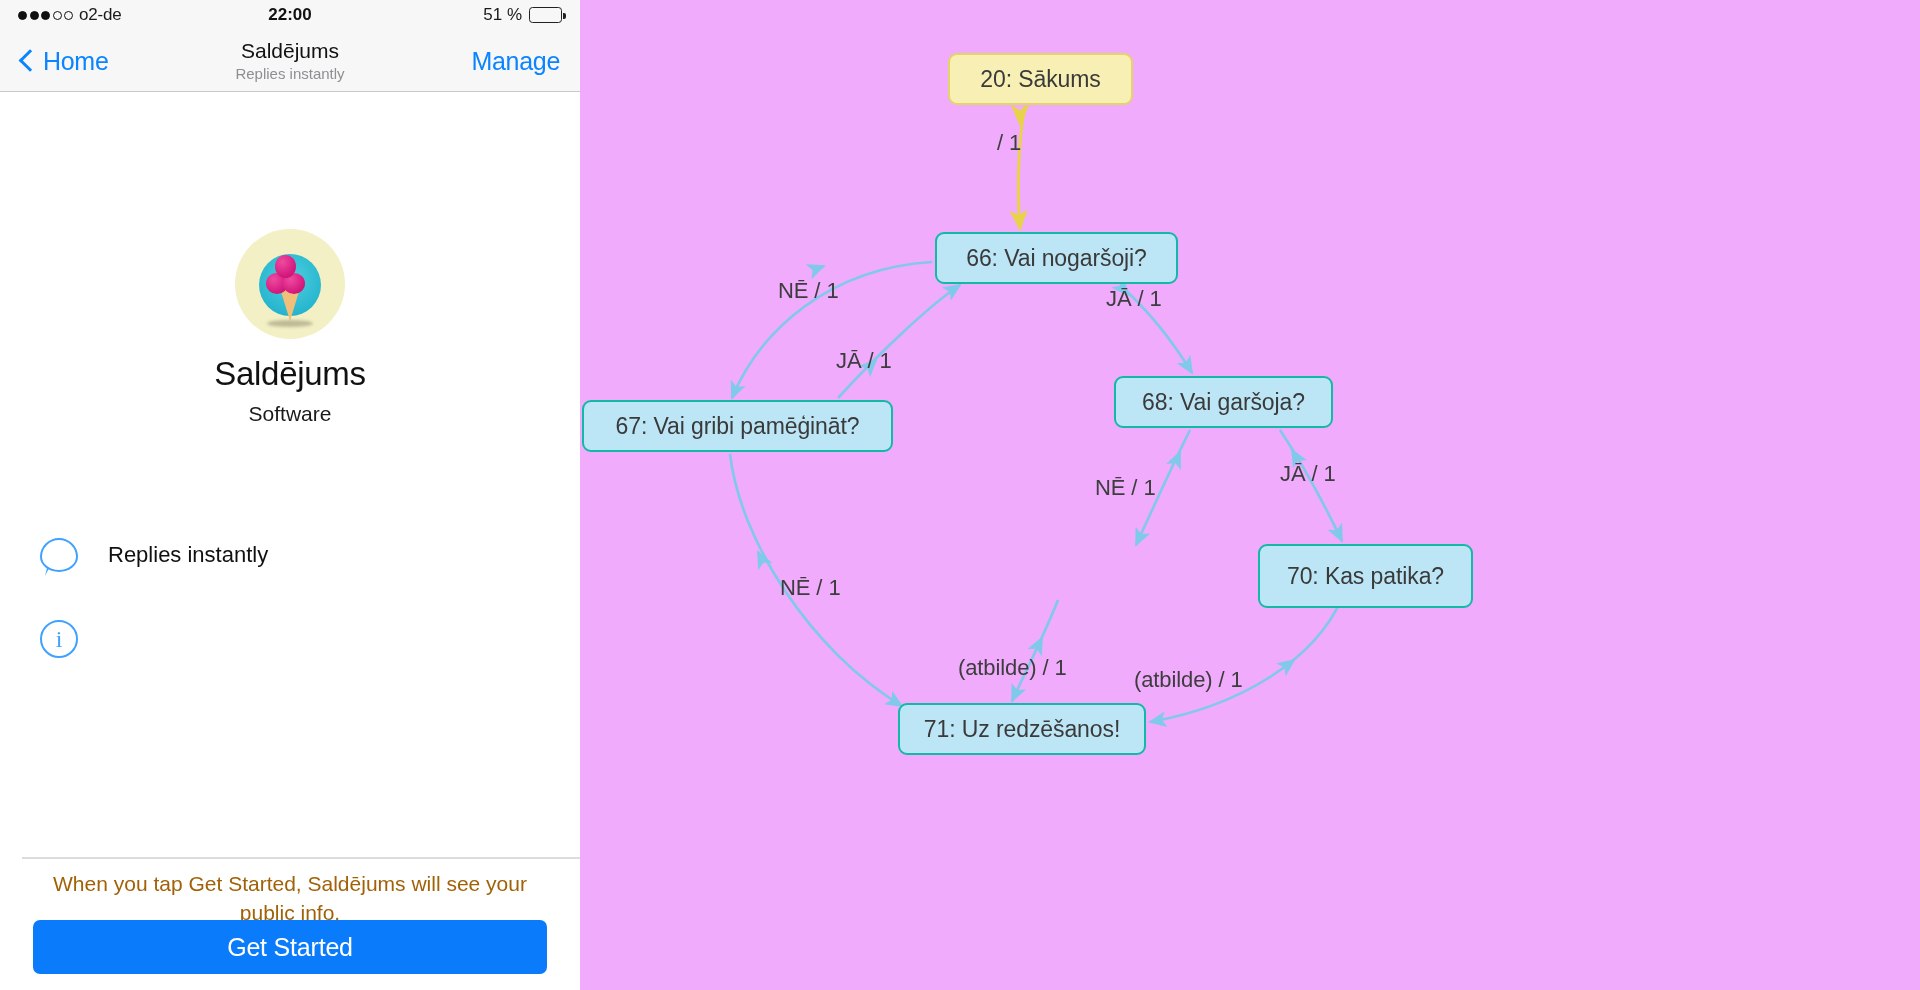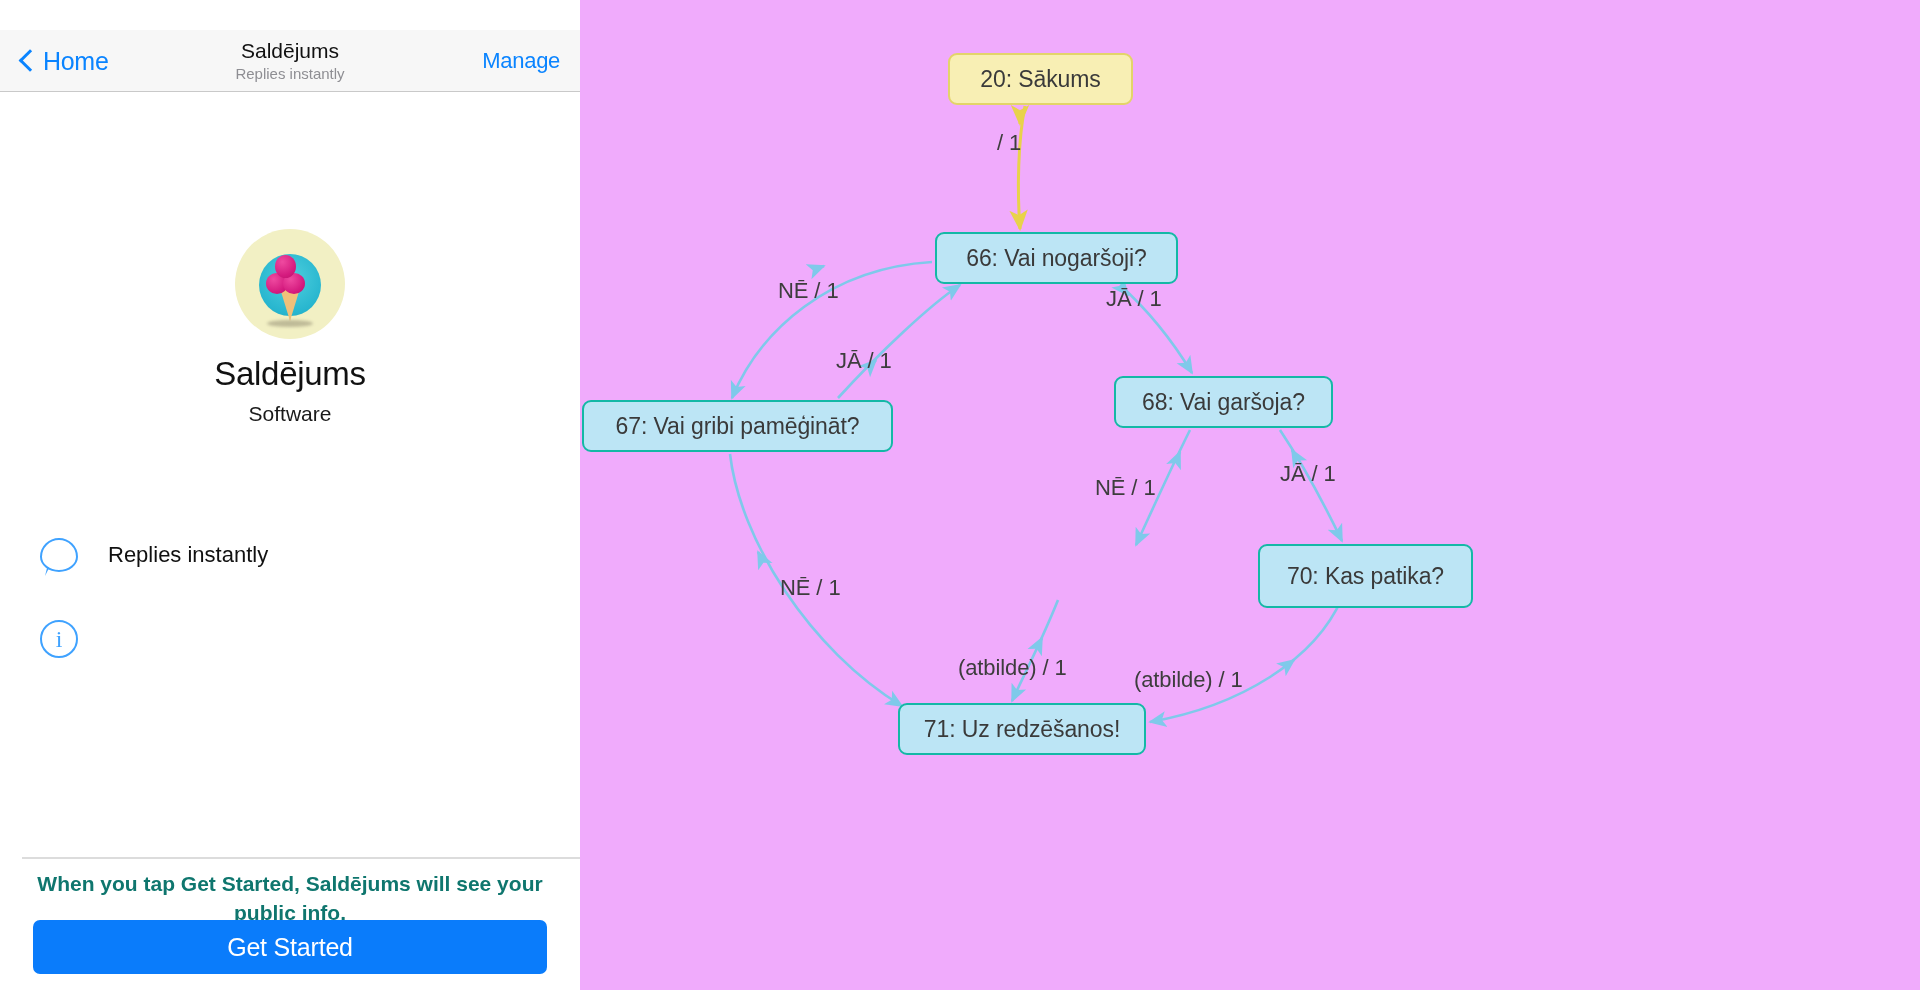--- a/index.html
+++ b/index.html
@@ -139,21 +139,21 @@
   #nav-subtitle {
     font-size: 15px;
     color: #8e8e93;
     line-height: 1.2;
     margin-top: 3px;
   }
   #nav-manage {
     position: absolute;
     right: 20px; top: 50%;
     transform: translateY(-50%);
-    font-size: 22px;
+    font-size: 25px;
     color: #0a84ff;
     letter-spacing: -0.3px;
     cursor: pointer;
     text-align: right;
   }
 
   
   #profile {
     position: absolute;
     left: 0; top: 92px;
@@ -280,22 +280,21 @@
     background: #dcdcdc;
   }
   #footer-disclaimer {
     position: absolute;
     left: 50%; top: 870px;
     transform: translateX(-50%);
     width: 520px;
     text-align: center;
     font-size: 21px;
     line-height: 1.38;
-    color: #0f766e;
-    font-weight: bold;
+    color: #a16207;
   }
   #get-started-button {
     position: absolute;
     left: 33px; top: 920px;
     width: 514px; height: 54px;
     background: #0a7cfb;
     border: none;
     border-radius: 7px;
     color: #ffffff;
     font-family: "Liberation Sans", sans-serif;
@@ -342,20 +341,37 @@
     color: #3d3d3d;
     white-space: nowrap;
     letter-spacing: -0.1px;
   }
 </style>
 </head>
 <body>
 
 <div id="phone-panel">
 
+  <div id="status-bar">
+    <div id="carrier-group">
+      <div class="sig-dots">
+        <span class="sig-dot on"></span>
+        <span class="sig-dot on"></span>
+        <span class="sig-dot on"></span>
+        <span class="sig-dot off"></span>
+        <span class="sig-dot off"></span>
+      </div>
+      <span id="carrier-name">o2-de</span>
+    </div>
+    <div id="status-clock">22:00</div>
+    <div id="battery-group">
+      <span id="battery-pct">51 %</span>
+      <span id="battery-icon"><span id="battery-fill" style="width: 51%;"></span></span>
+    </div>
+  </div>
 
   <div id="nav-bar">
     <div id="nav-back">
       <span class="chev"></span>
       <span id="nav-back-label">Home</span>
     </div>
     <div id="nav-title-block">
       <div id="nav-title">Saldējums</div>
       <div id="nav-subtitle">Replies instantly</div>
     </div>

